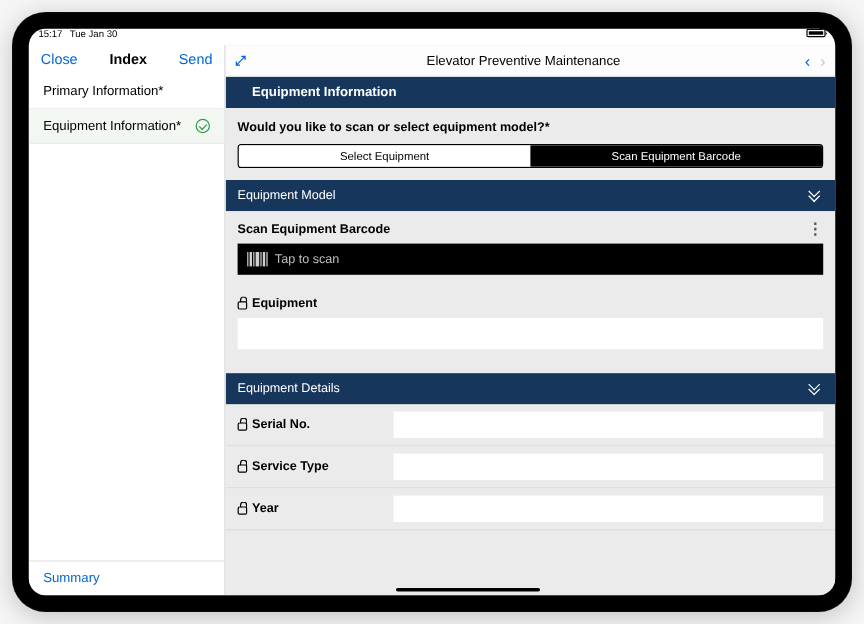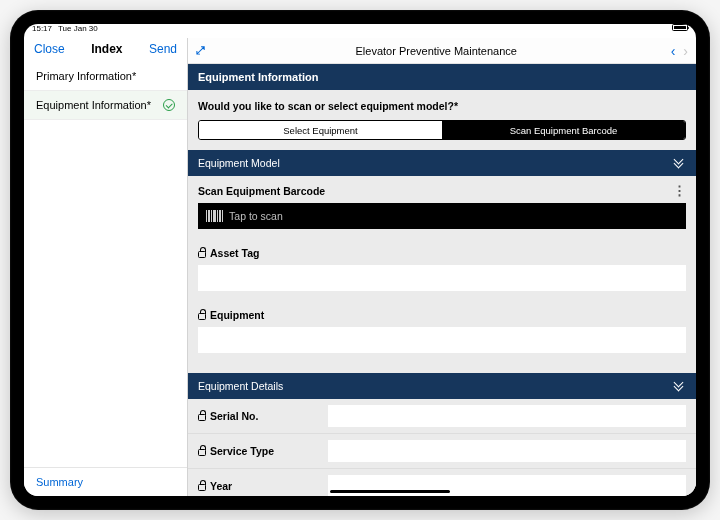--- a/index.html
+++ b/index.html
@@ -133,21 +133,21 @@
   .content {
     flex: 1;
     overflow-y: auto;
     scrollbar-width: none;
   }
   .content::-webkit-scrollbar { display: none; }
 
   .section-title-bar {
     background: #16365c;
     color: #fff;
-    padding: 7px 10px;
+    padding: 7px 22px;
     font-size: 11px;
     font-weight: 600;
   }
 
   .question-row {
     padding: 10px 2px 8px 10px;
     font-size: 10.5px;
     font-weight: 600;
     background: #ebebeb;
   }
@@ -372,27 +372,20 @@
                 <span></span>
                 <span></span>
                 <span></span>
                 <span></span>
                 <span></span>
                 <span></span>
             </span>
             <span>Tap to scan</span>
           </div>
 
-          <div class="field">
-            <div class="label">
-              <span class="lock-icon"></span>
-              <span>Asset Tag</span>
-            </div>
-            <input class="input" value="" style="">
-          </div>
 
           <div class="field">
             <div class="label">
               <span class="lock-icon"></span>
               <span>Equipment</span>
             </div>
             <input class="input" value="" style="">
           </div>
 
           <div style="height:10px;background:#ebebeb"></div>

